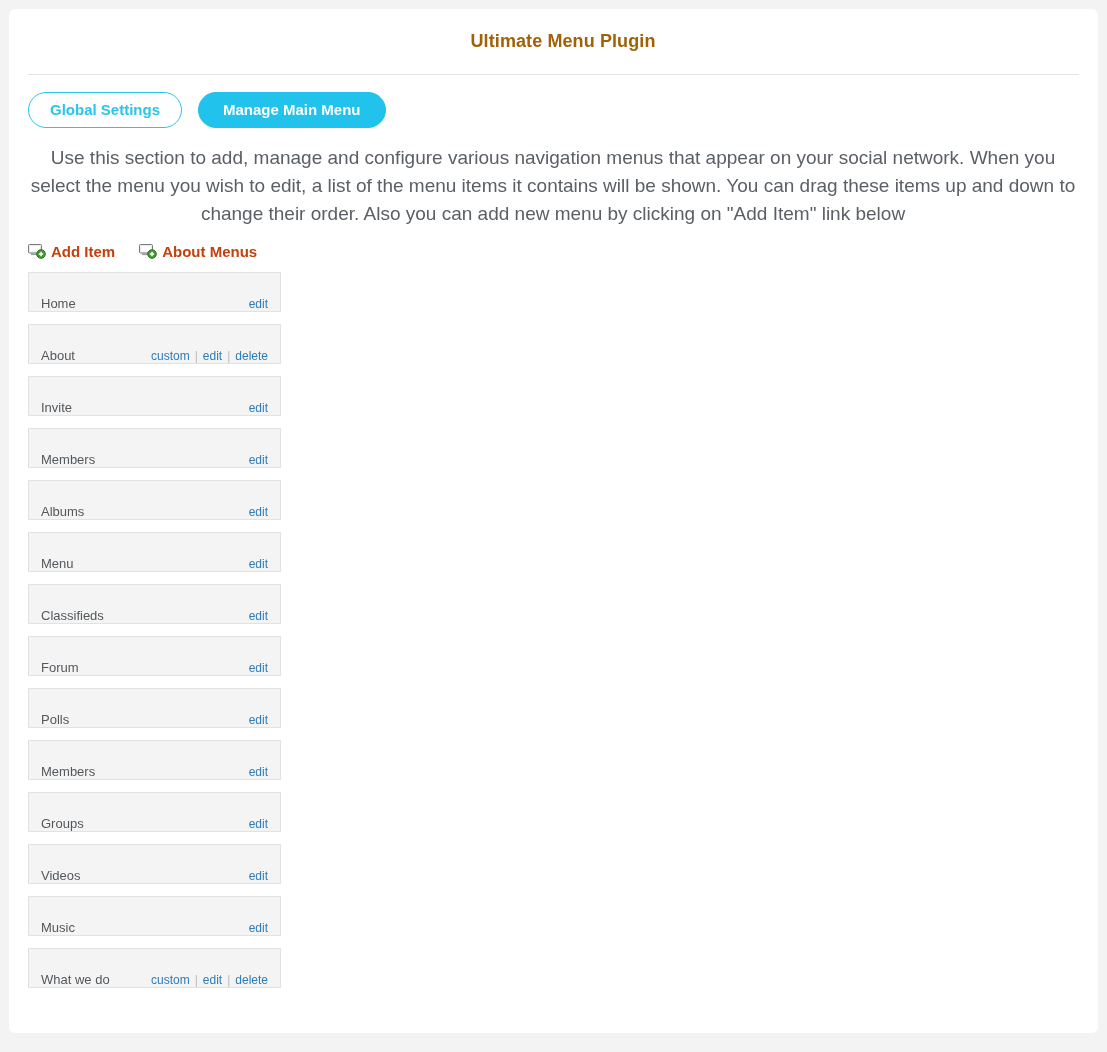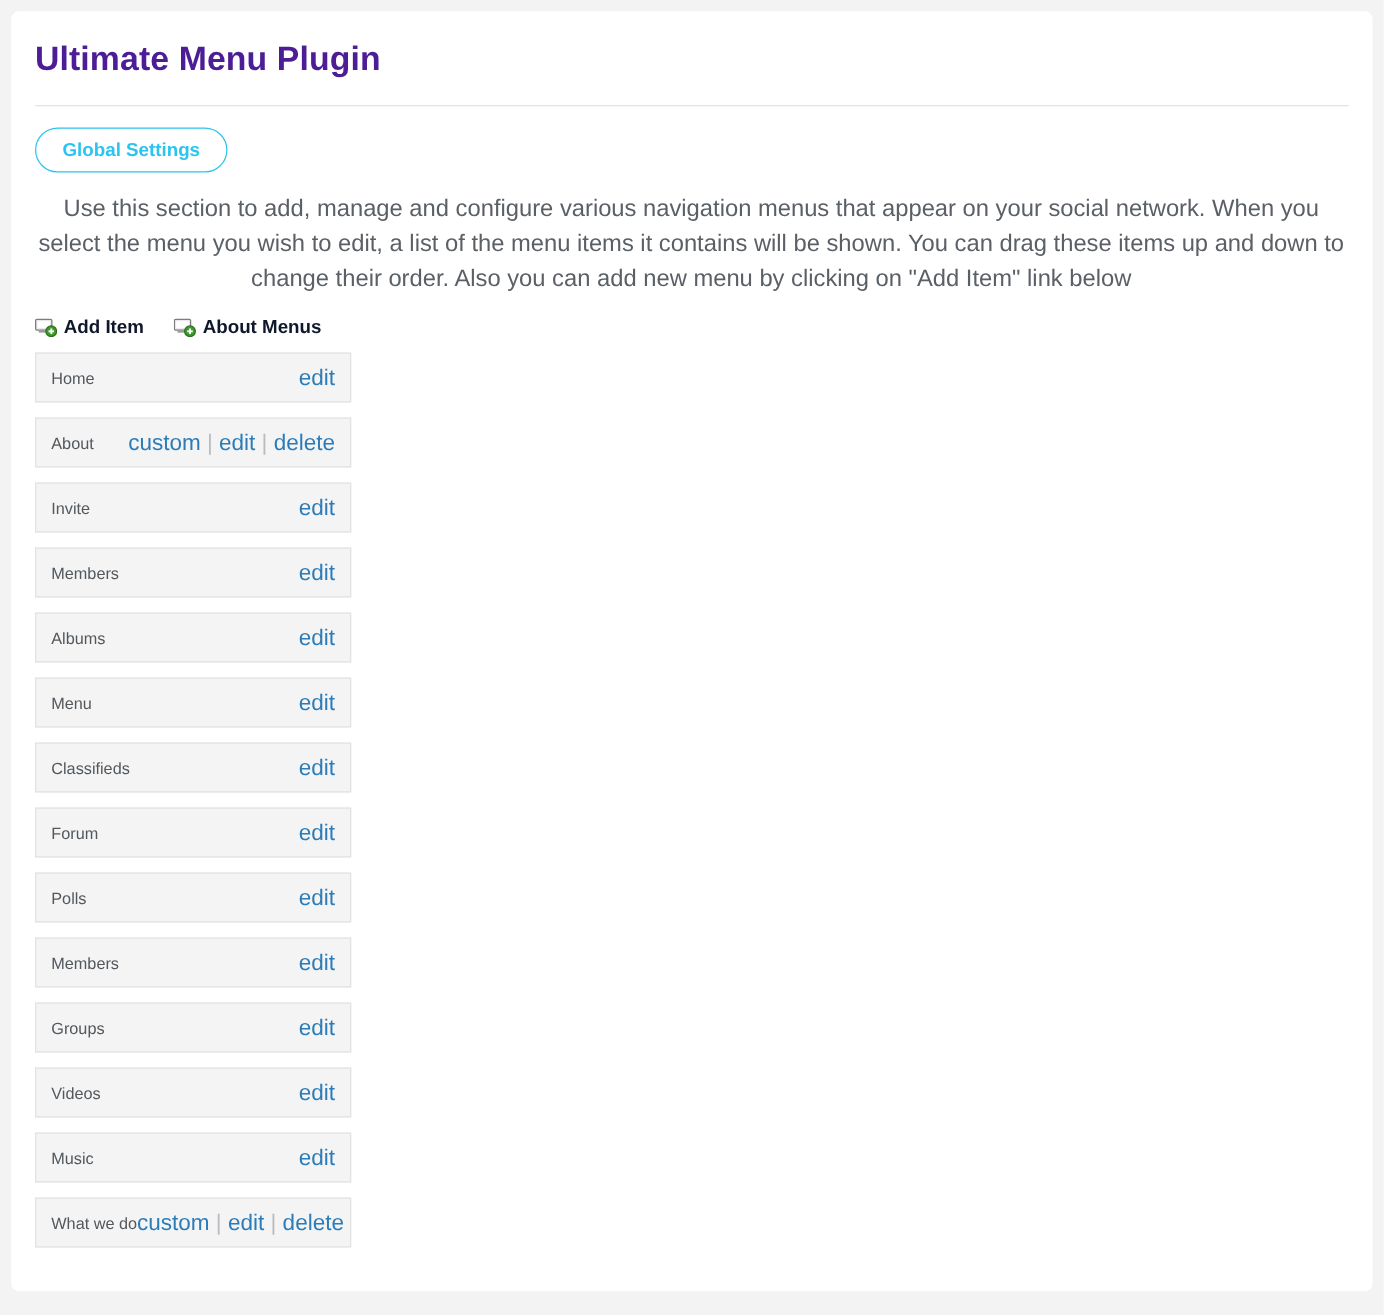--- a/index.html
+++ b/index.html
@@ -24,25 +24,26 @@
     background: #ffffff;
     border-radius: 6px;
     box-sizing: border-box;
     overflow: hidden;
   }
 
   
   .plugin-title {
     margin: 0;
     padding: 22px 0 0 19px;
-    font-size: 27px;
+    font-size: 18px;
     font-weight: bold;
-    color: #4c1d95;
+    color: #a16207;
     letter-spacing: 0.1px;
     line-height: 1.2;
+    text-align: center;
   }
 
   .title-divider {
     margin: 21px 19px 0 19px;
     height: 1px;
     background: #e3e3e3;
   }
 
   
   .tab-bar {
@@ -98,21 +99,21 @@
   .action-links {
     padding: 15px 0 0 19px;
     display: flex;
     align-items: center;
     gap: 24px;
   }
   .action-link {
     display: inline-flex;
     align-items: center;
     gap: 5px;
-    color: #0f172a;
+    color: #c2410c;
     font-size: 15px;
     font-weight: bold;
     text-decoration: none;
     cursor: pointer;
   }
   .monitor-add-icon {
     width: 18px;
     height: 16px;
     display: inline-block;
     flex: 0 0 auto;
@@ -125,34 +126,34 @@
   }
   .menu-row {
     position: relative;
     box-sizing: border-box;
     width: 253px;
     height: 40px;
     margin-bottom: 12px;
     background: #f4f4f4;
     border: 1px solid #e2e2e2;
     display: flex;
-    align-items: center;
+    align-items: flex-end;
     justify-content: space-between;
     padding: 0 12px;
     cursor: move;
   }
   .menu-row-label {
     font-size: 13px;
     color: #53585d;
     white-space: nowrap;
   }
   .menu-row-actions {
     display: flex;
     align-items: center;
-    font-size: 18px;
+    font-size: 12px;
     white-space: nowrap;
   }
   .row-link {
     color: #2b7cb8;
     text-decoration: none;
     cursor: pointer;
   }
   .row-sep {
     color: #b8bcc0;
     padding: 0 5px;
@@ -162,20 +163,21 @@
 <body>
 
 <div class="page-card">
 
   <h1 class="plugin-title">Ultimate Menu Plugin</h1>
 
   <div class="title-divider"></div>
 
   <div class="tab-bar">
       <div class="tab">Global Settings</div>
+      <div class="tab active">Manage Main Menu</div>
     </div>
 
 
   <p class="section-desc">Use this section to add, manage and configure various navigation menus that appear on your social network. When you select the menu you wish to edit, a list of the menu items it contains will be shown. You can drag these items up and down to change their order. Also you can add new menu by clicking on "Add Item" link below</p>
 
   <div class="action-links">
       <a class="action-link">
         <svg viewBox="0 0 18 16" class="monitor-add-icon">
           <rect x="0.5" y="1.5" width="13" height="8.5" rx="1" fill="#e9e9e9" stroke="#7d7d7d"></rect>
           <rect x="2" y="3" width="10" height="5.5" fill="#ffffff"></rect>

